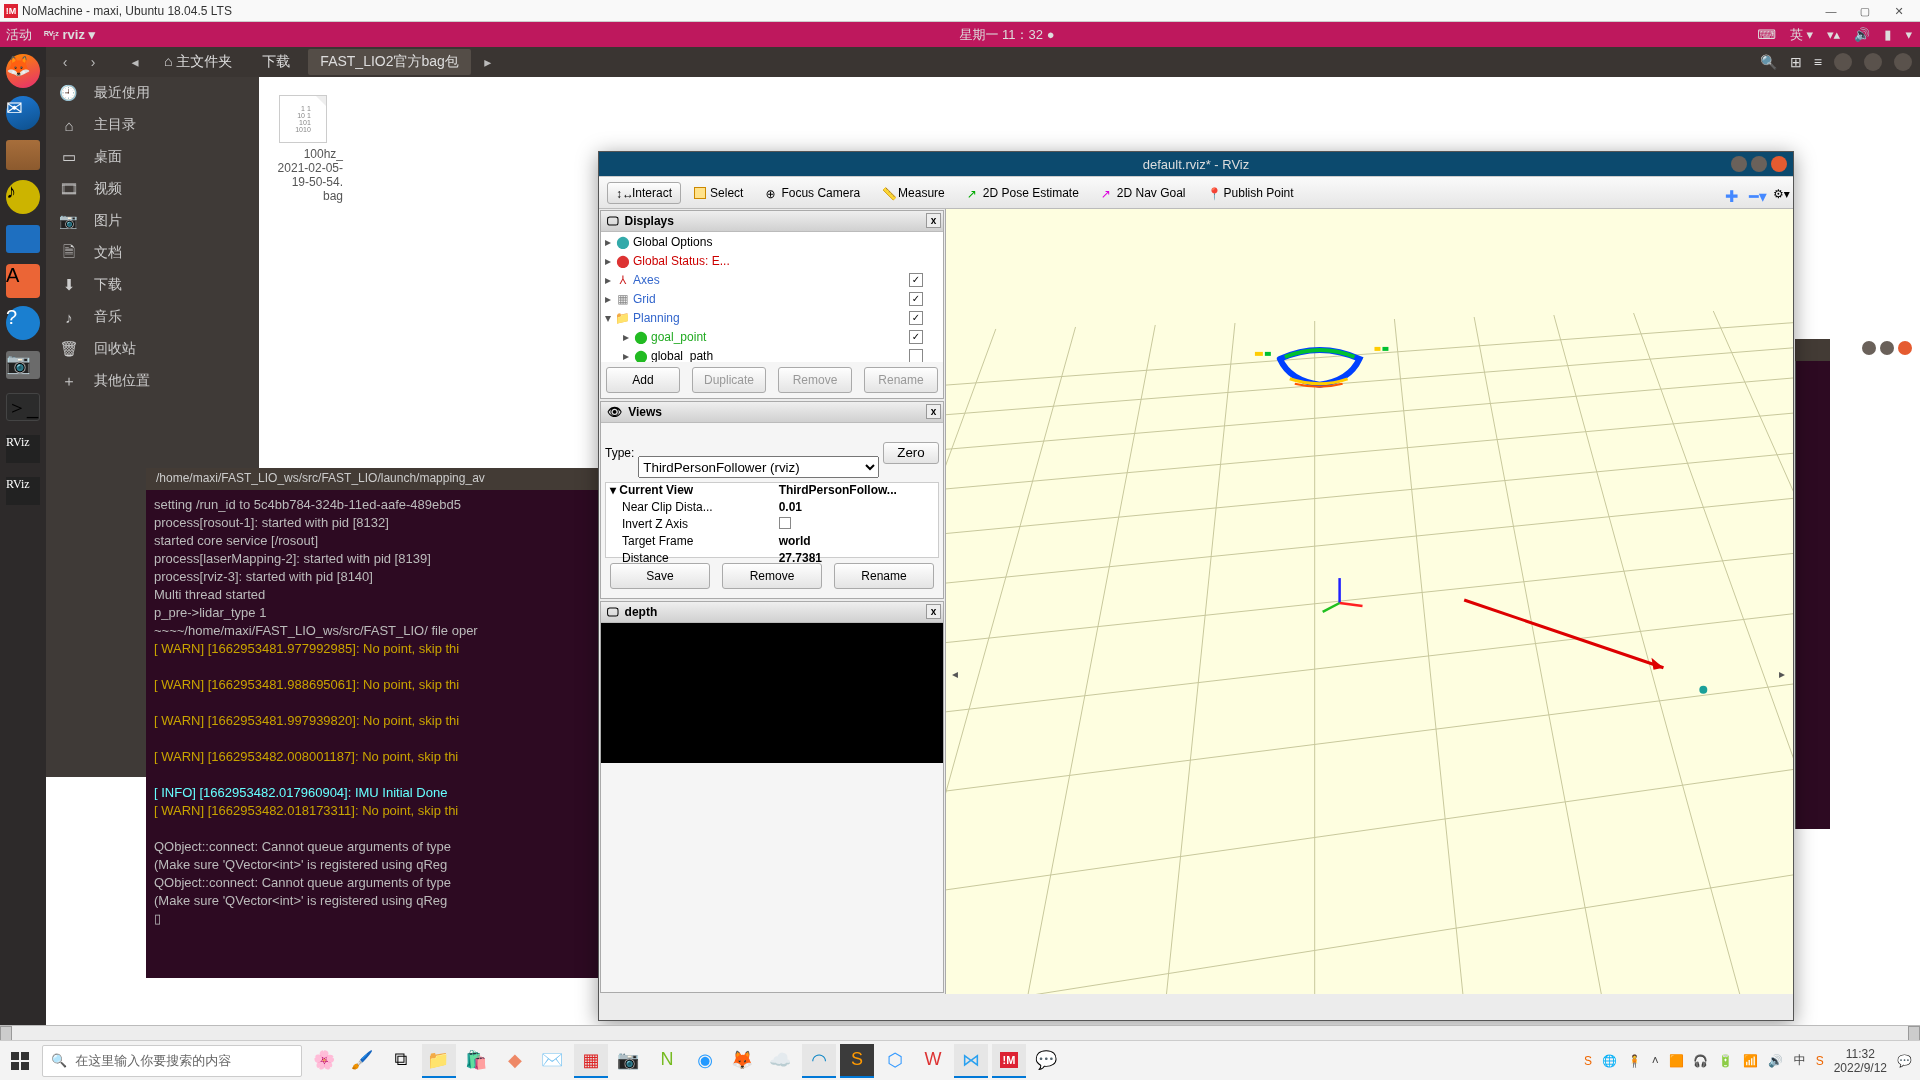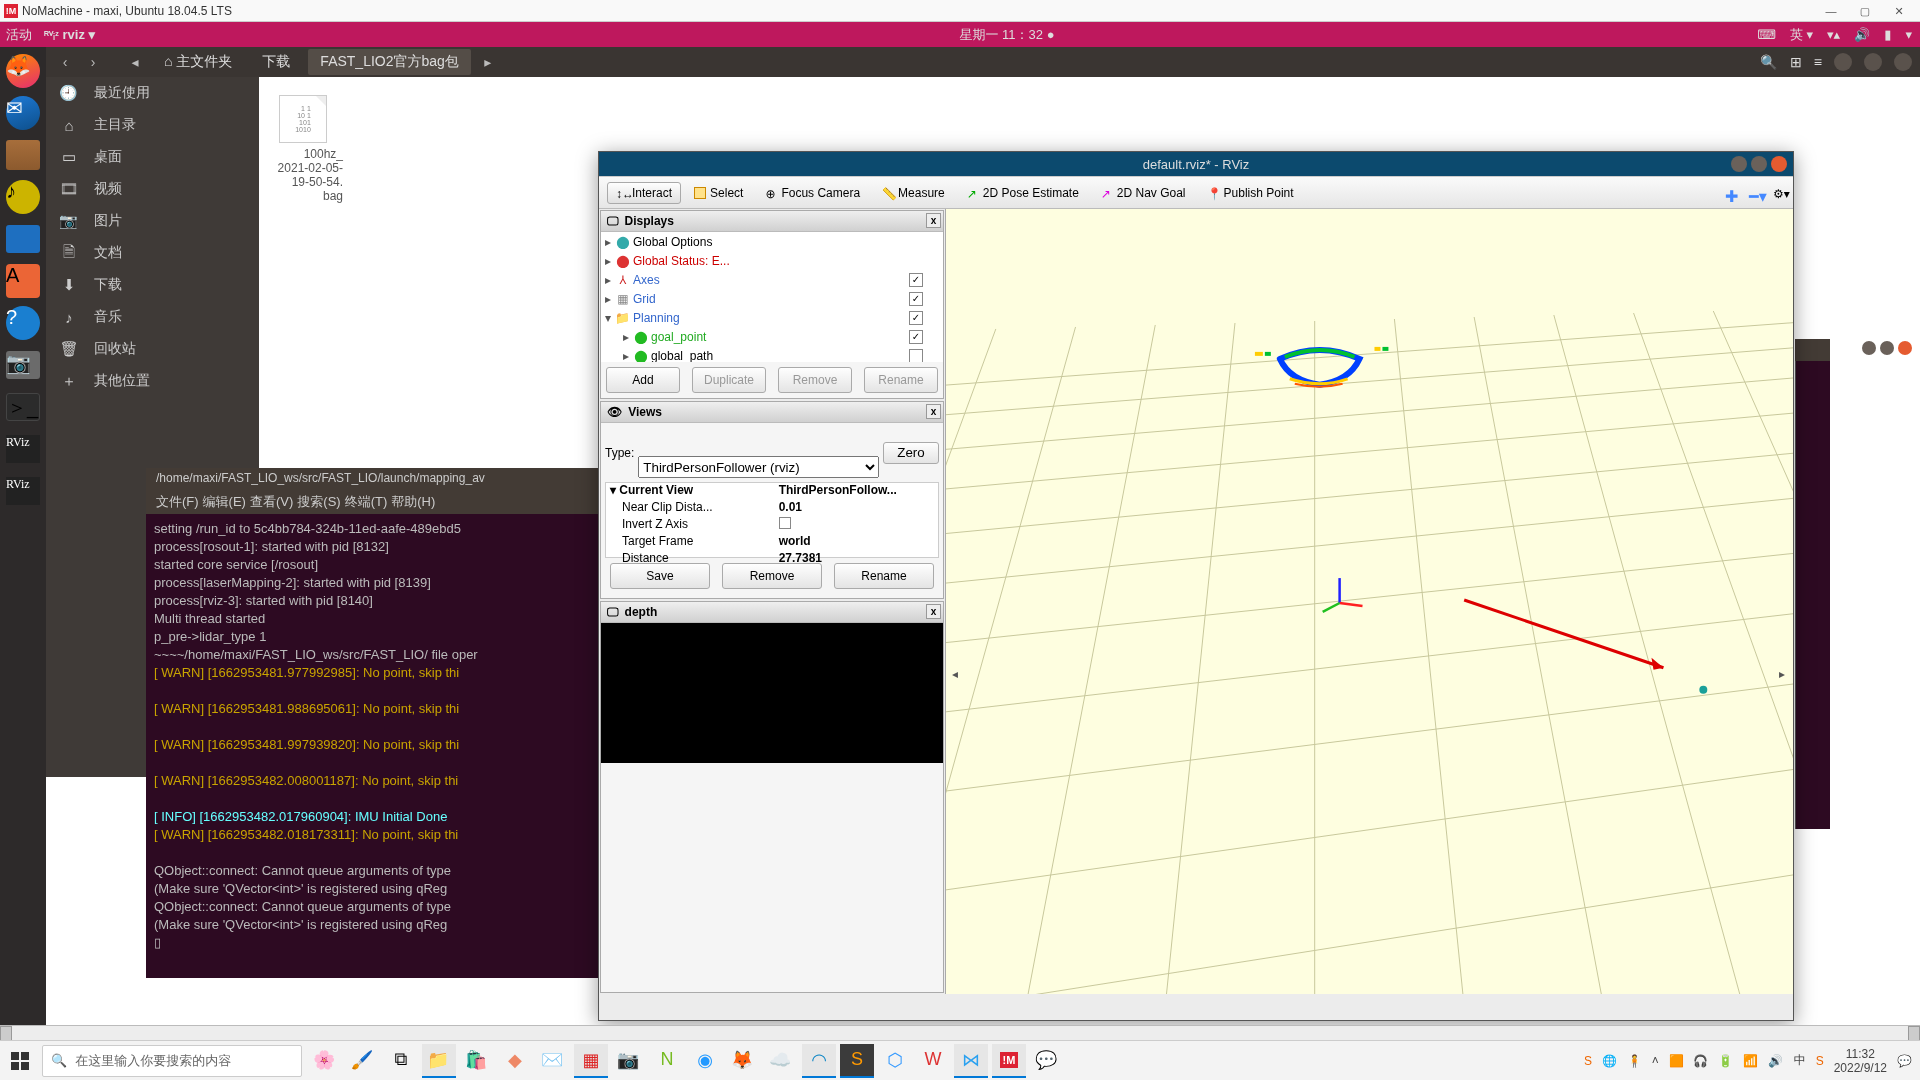--- a/index.html
+++ b/index.html
@@ -267,28 +267,20 @@
 <div class="behind-win"></div>
 <div class="behind-title"></div>
 <div class="behind-btns">
     <span class="b"></span>
     <span class="b"></span>
     <span class="b c"></span>
   </div>
 
 <div class="terminal">
   <div class="term-title">/home/maxi/FAST_LIO_ws/src/FAST_LIO/launch/mapping_av</div>
-  <div class="term-menu">
-    <span>文件(F)</span>
-    <span>编辑(E)</span>
-    <span>查看(V)</span>
-    <span>搜索(S)</span>
-    <span>终端(T)</span>
-    <span>帮助(H)</span>
-  </div>
   <div class="term-body" id="term-body"><div class="g">setting /run_id to 5c4bb784-324b-11ed-aafe-489ebd5</div><div class="g">process[rosout-1]: started with pid [8132]</div><div class="g">started core service [/rosout]</div><div class="g">process[laserMapping-2]: started with pid [8139]</div><div class="g">process[rviz-3]: started with pid [8140]</div><div class="g">Multi thread started</div><div class="g">p_pre-&gt;lidar_type 1</div><div class="g">~~~~/home/maxi/FAST_LIO_ws/src/FAST_LIO/ file oper</div><div class="w">[ WARN] [1662953481.977992985]: No point, skip thi</div><div>&nbsp;</div><div class="w">[ WARN] [1662953481.988695061]: No point, skip thi</div><div>&nbsp;</div><div class="w">[ WARN] [1662953481.997939820]: No point, skip thi</div><div>&nbsp;</div><div class="w">[ WARN] [1662953482.008001187]: No point, skip thi</div><div>&nbsp;</div><div class="i">[ INFO] [1662953482.017960904]: IMU Initial Done</div><div class="w">[ WARN] [1662953482.018173311]: No point, skip thi</div><div>&nbsp;</div><div class="g">QObject::connect: Cannot queue arguments of type </div><div class="g">(Make sure 'QVector&lt;int&gt;' is registered using qReg</div><div class="g">QObject::connect: Cannot queue arguments of type </div><div class="g">(Make sure 'QVector&lt;int&gt;' is registered using qReg</div><div class="g">▯</div></div>
 </div>
 
 <div class="rviz-win">
   <div class="rviz-title">
     <span>default.rviz* - RViz</span>
     <div class="win-btns">
       <span class="win-btn"></span>
       <span class="win-btn"></span>
       <span class="win-btn close"></span>

